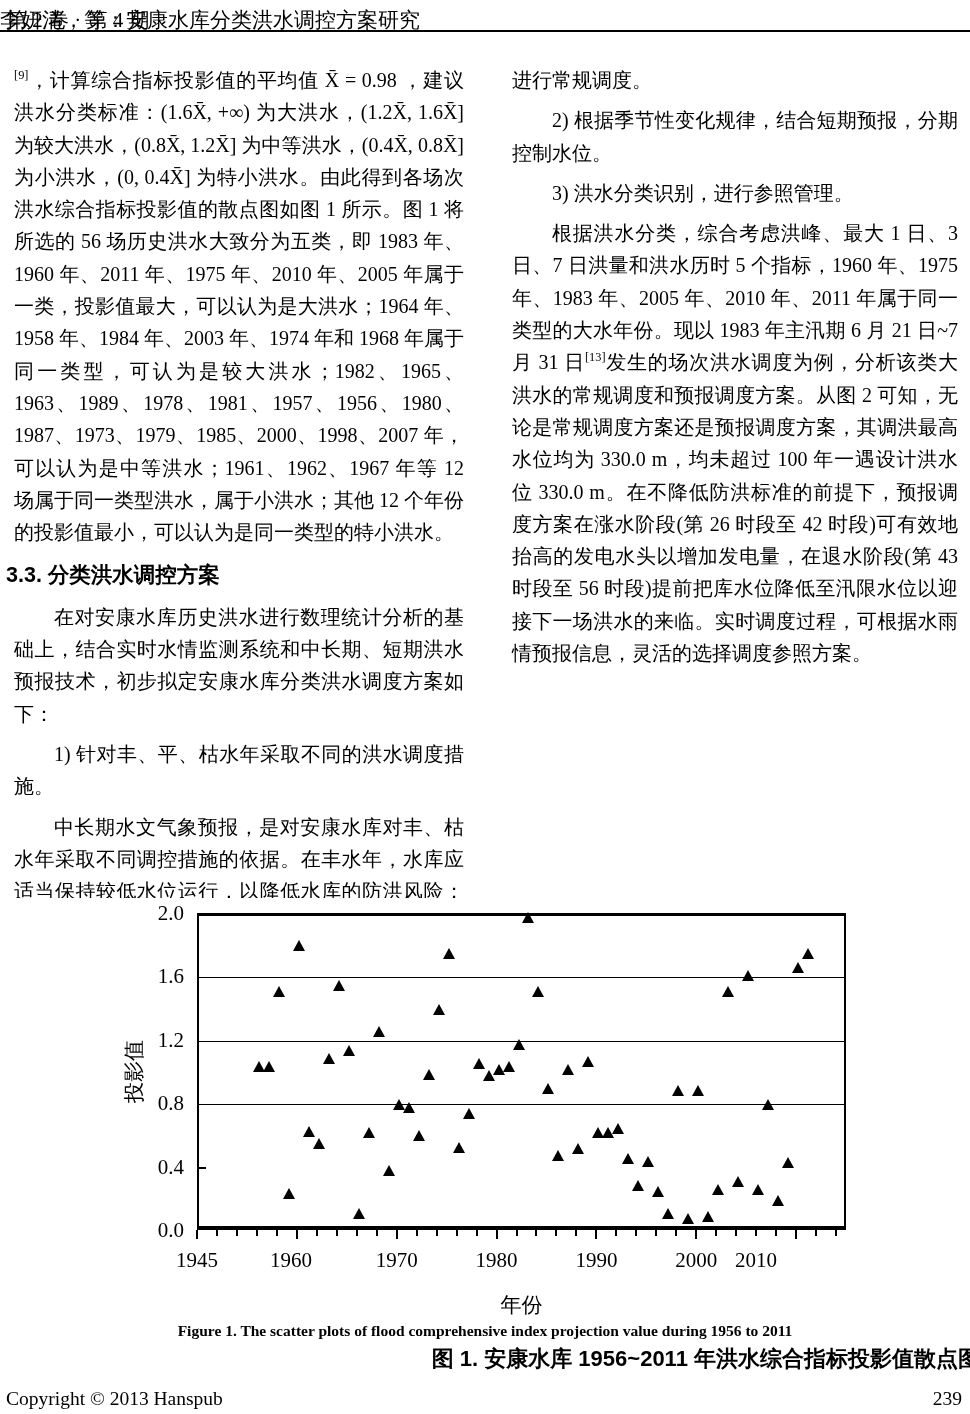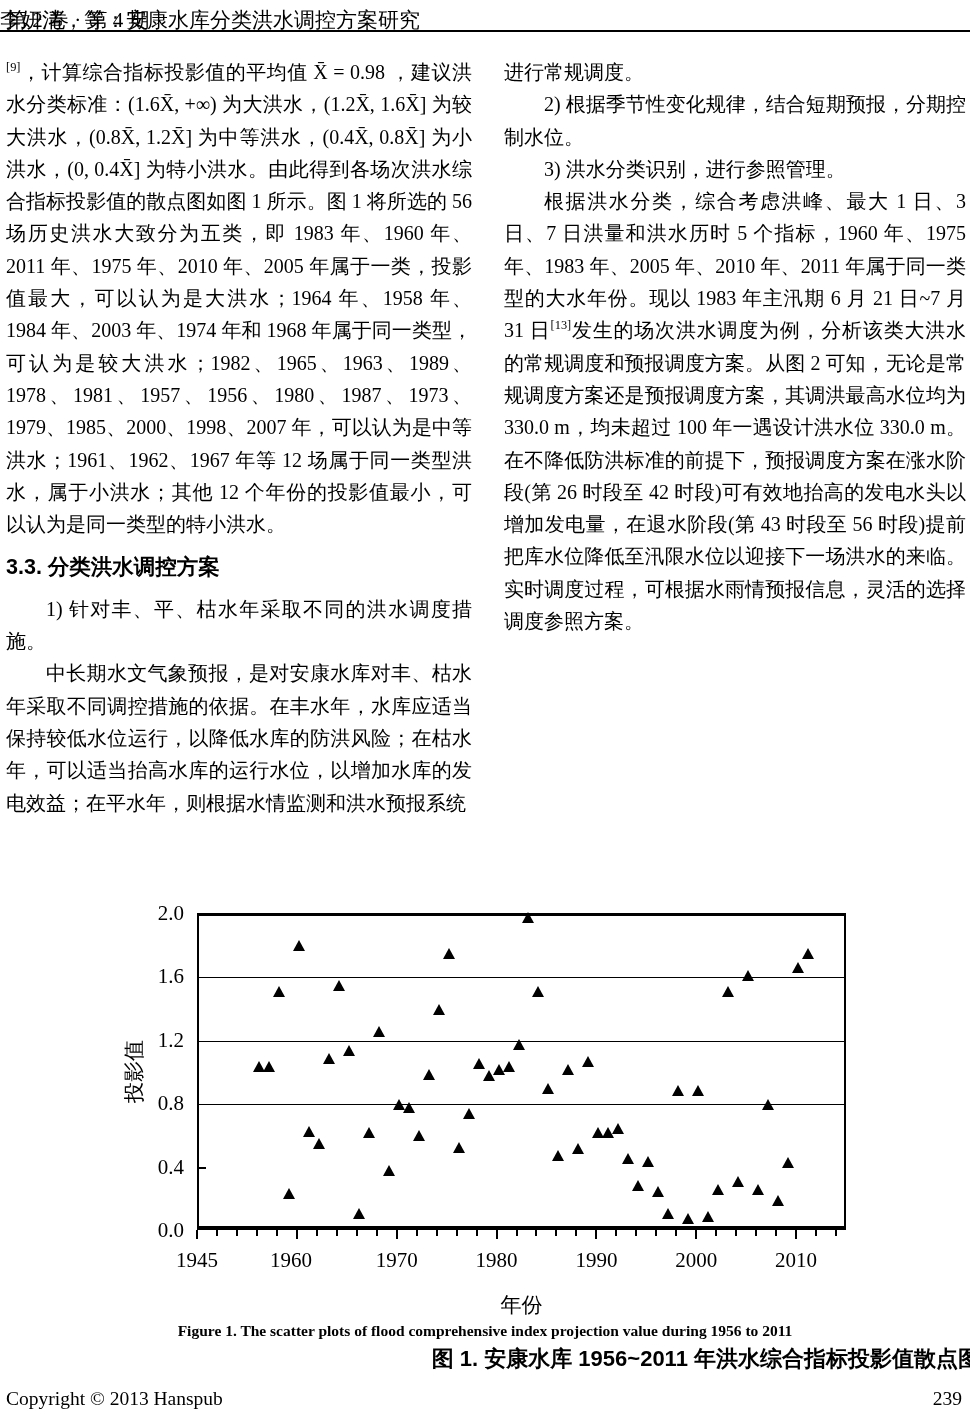--- a/index.html
+++ b/index.html
@@ -13,21 +13,21 @@
   .hdr { position:absolute; top:4px; left:0; width:100%; height:26px; font-size:21px; }
   .hdr .issue { position:absolute; left:6px; top:2px; white-space:nowrap; }
   .hdr .rtitle { position:absolute; left:0; top:2px; width:100%; text-align:left; white-space:nowrap; }
   .hdr-rule { position:absolute; left:0; top:30px; width:970px; height:2px; background:#000; }
 
   
   .col { position:absolute; top:56px; height:842px; overflow:hidden;
          font-size:20px; line-height:32.3px; text-align:justify; }
   .col.left  { left:6px;  width:466px; }
   .col.right { left:504px; width:462px; }
-  .col p { margin:0; text-indent:2em; }
+  .col p { margin:8px; text-indent:2em; }
   .col p.noindent { text-indent:0; }
   .col sup { font-size:0.62em; line-height:0; }
   .col h3 { margin:11px 0 9px 0; font-size:21.5px;
             font-family:"Liberation Sans", sans-serif; font-weight:bold; }
 
   
   .figure { position:absolute; left:0; top:893px; width:970px; height:430px; }
   .plot { position:absolute; left:197px; top:20px; width:649px; height:317px;
           box-sizing:border-box; border:2px solid #000;
           border-top-width:3px; border-bottom-width:4px; }
@@ -64,20 +64,21 @@
 
   <div class="hdr">
     <span class="issue">第 2 卷 · 第 4 期</span>
     <span class="rtitle">李妍清，等：安康水库分类洪水调控方案研究</span>
   </div>
   <div class="hdr-rule"></div>
 
   <div class="col left">
     <p class="noindent"><sup>[9]</sup><span>，计算综合指标投影值的平均值 X̄ = 0.98 ，建议洪水分类标准：(1.6X̄, +∞) 为大洪水，(1.2X̄, 1.6X̄] 为较大洪水，(0.8X̄, 1.2X̄] 为中等洪水，(0.4X̄, 0.8X̄] 为小洪水，(0, 0.4X̄] 为特小洪水。由此得到各场次洪水综合指标投影值的散点图如图 1 所示。图 1 将所选的 56 场历史洪水大致分为五类，即 1983 年、1960 年、2011 年、1975 年、2010 年、2005 年属于一类，投影值最大，可以认为是大洪水；1964 年、1958 年、1984 年、2003 年、1974 年和 1968 年属于同一类型，可认为是较大洪水；1982、1965、1963、1989、1978、1981、1957、1956、1980、1987、1973、1979、1985、2000、1998、2007 年，可以认为是中等洪水；1961、1962、1967 年等 12 场属于同一类型洪水，属于小洪水；其他 12 个年份的投影值最小，可以认为是同一类型的特小洪水。</span></p>
     <h3>3.3. 分类洪水调控方案</h3>
+    <p>在对安康水库历史洪水进行数理统计分析的基础上，结合实时水情监测系统和中长期、短期洪水预报技术，初步拟定安康水库分类洪水调度方案如下：</p>
     <p>1) 针对丰、平、枯水年采取不同的洪水调度措施。</p>
     <p>中长期水文气象预报，是对安康水库对丰、枯水年采取不同调控措施的依据。在丰水年，水库应适当保持较低水位运行，以降低水库的防洪风险；在枯水年，可以适当抬高水库的运行水位，以增加水库的发电效益；在平水年，则根据水情监测和洪水预报系统</p>
   </div>
 
   <div class="col right">
     <p class="noindent">进行常规调度。</p>
     <p>2) 根据季节性变化规律，结合短期预报，分期控制水位。</p>
     <p>3) 洪水分类识别，进行参照管理。</p>
     <p><span>根据洪水分类，综合考虑洪峰、最大 1 日、3 日、7 日洪量和洪水历时 5 个指标，1960 年、1975 年、1983 年、2005 年、2010 年、2011 年属于同一类型的大水年份。现以 1983 年主汛期 6 月 21 日~7 月 31 日</span><sup>[13]</sup><span>发生的场次洪水调度为例，分析该类大洪水的常规调度和预报调度方案。从图 2 可知，无论是常规调度方案还是预报调度方案，其调洪最高水位均为 330.0 m，均未超过 100 年一遇设计洪水位 330.0 m。在不降低防洪标准的前提下，预报调度方案在涨水阶段(第 26 时段至 42 时段)可有效地抬高的发电水头以增加发电量，在退水阶段(第 43 时段至 56 时段)提前把库水位降低至汛限水位以迎接下一场洪水的来临。实时调度过程，可根据水雨情预报信息，灵活的选择调度参照方案。</span></p>
   </div>
@@ -154,21 +155,21 @@
         <div class="pt" style="left: 599.077px; top: 52.475px;"></div>
         <div class="pt" style="left: 609.062px; top: 38.21px;"></div>
       </div>
     <div class="xlabels" id="xlabels">
         <div class="xlab" style="left: 197px;">1945</div>
         <div class="xlab" style="left: 291px;">1960</div>
         <div class="xlab" style="left: 396.692px;">1970</div>
         <div class="xlab" style="left: 496.538px;">1980</div>
         <div class="xlab" style="left: 596.385px;">1990</div>
         <div class="xlab" style="left: 696.231px;">2000</div>
-        <div class="xlab" style="left: 796px;">2010</div>
+        <div class="xlab" style="left: 756px;">2010</div>
       </div>
     <div class="x-axis-title">年份</div>
   <div class="xtick" style="left: 196px; top: 337px; height: 9px;"></div>
       <div class="xtick" style="left: 215.969px; top: 337px; height: 6px;"></div>
       <div class="xtick" style="left: 235.938px; top: 337px; height: 6px;"></div>
       <div class="xtick" style="left: 255.908px; top: 337px; height: 6px;"></div>
       <div class="xtick" style="left: 275.877px; top: 337px; height: 6px;"></div>
       <div class="xtick" style="left: 295.846px; top: 337px; height: 9px;"></div>
       <div class="xtick" style="left: 315.815px; top: 337px; height: 6px;"></div>
       <div class="xtick" style="left: 335.785px; top: 337px; height: 6px;"></div>

